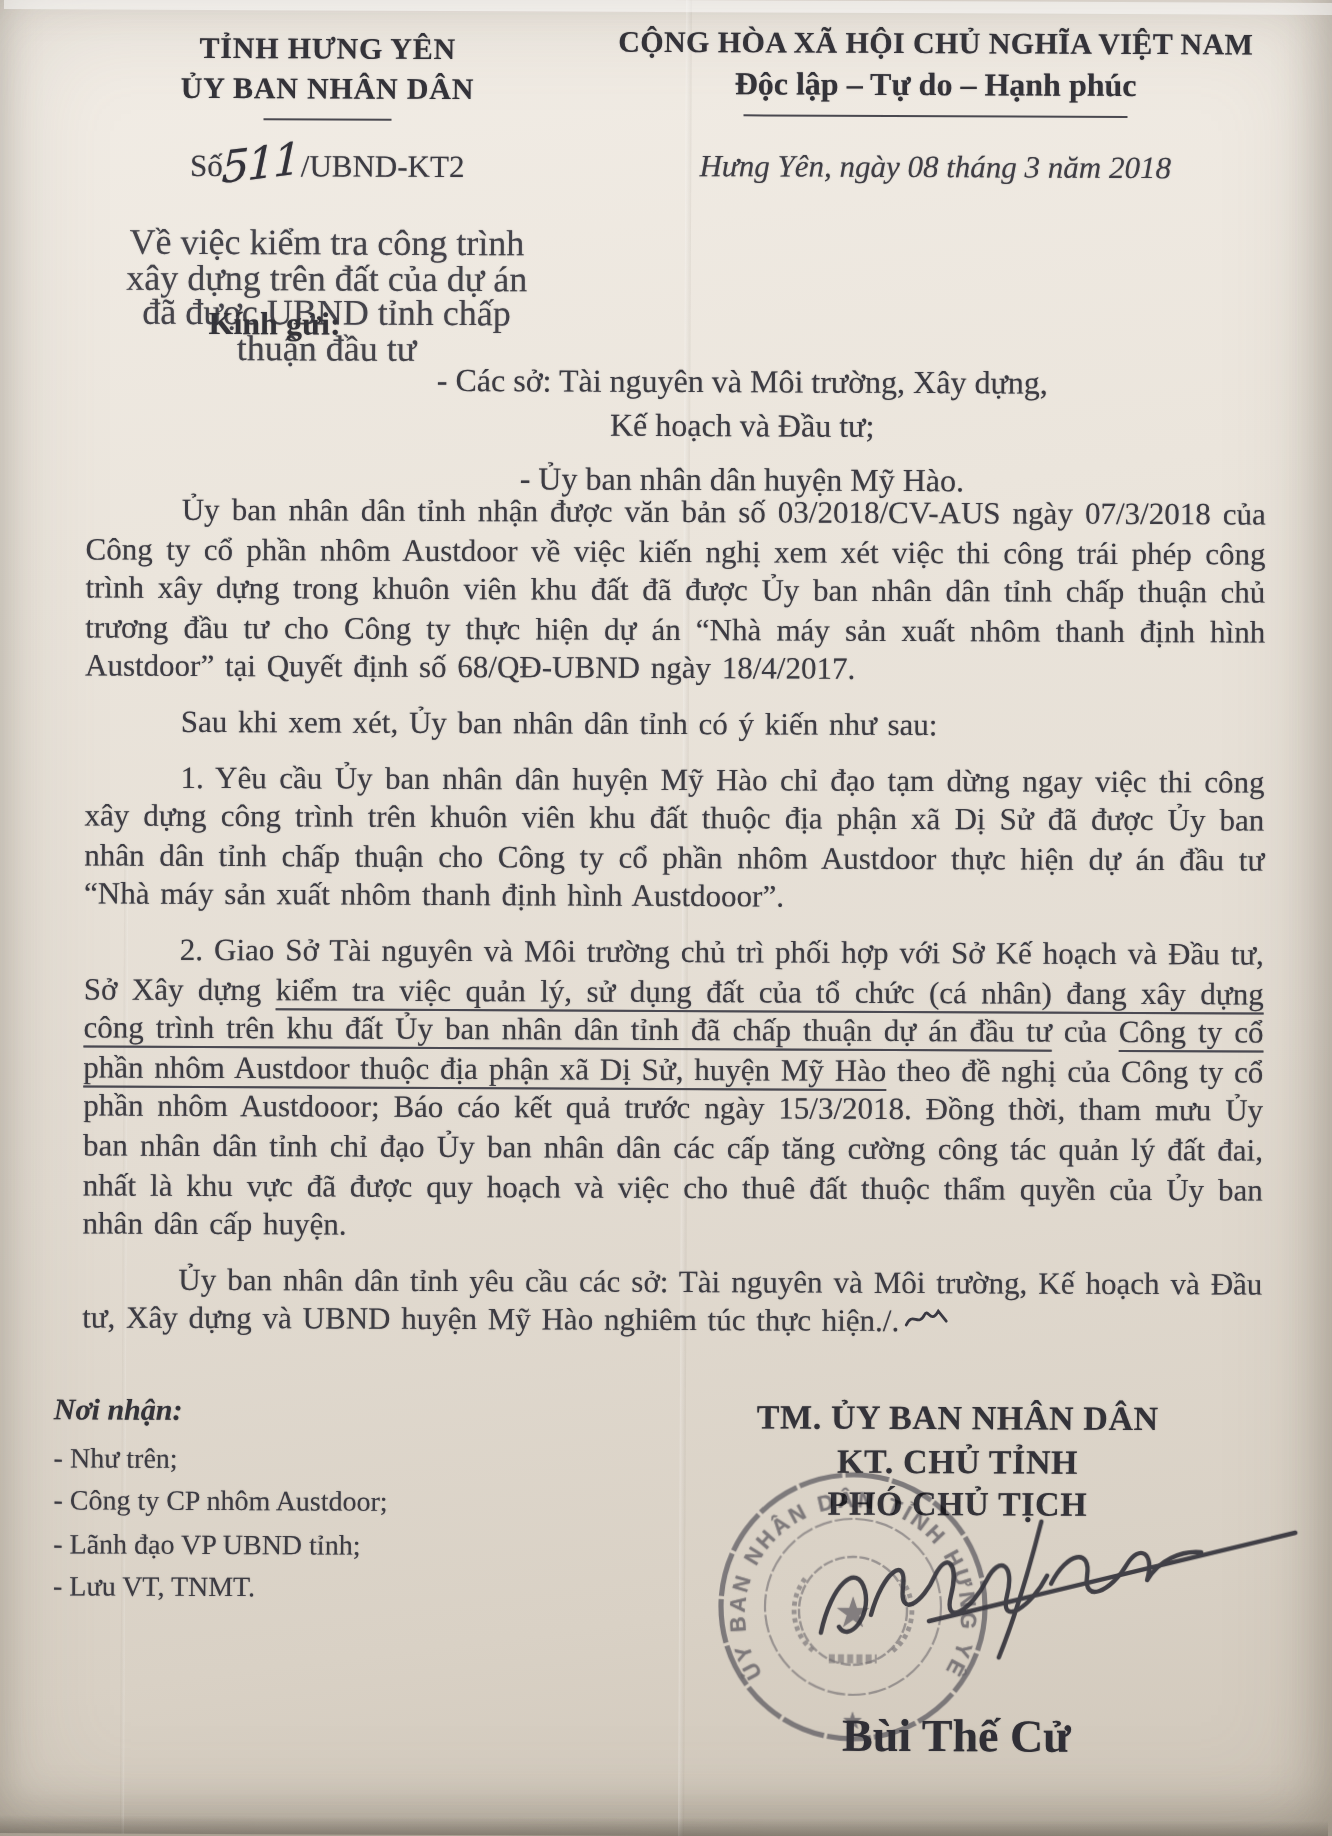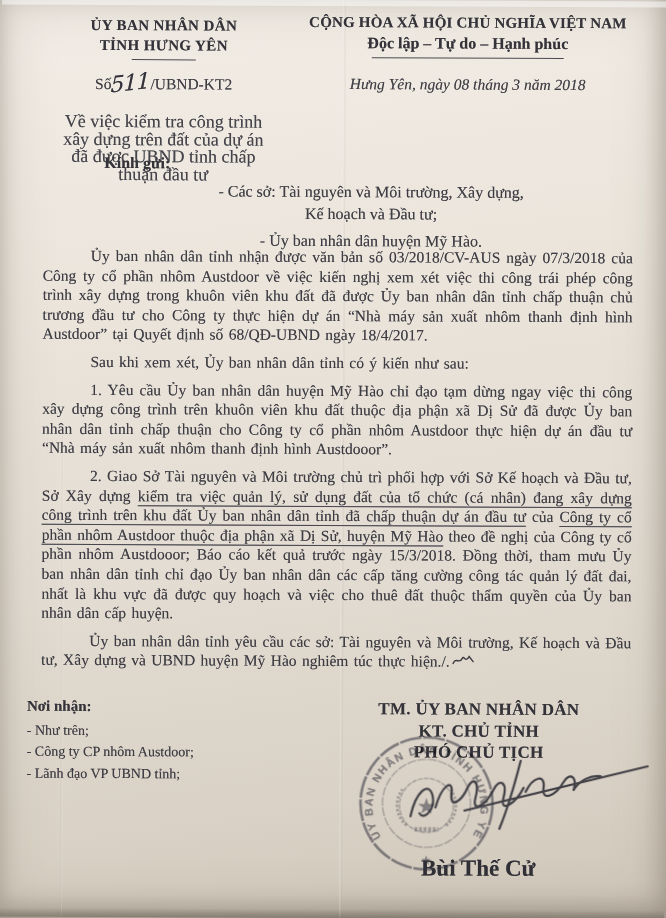--- a/index.html
+++ b/index.html
@@ -57,42 +57,42 @@
   .pen-u{
     text-decoration:underline;
     text-decoration-thickness:1.3px;
     text-underline-offset:3.5px;
     text-decoration-color:#4a4952;
     text-decoration-skip-ink:none;
   }
   .squiggle{display:inline-block;vertical-align:baseline;margin-left:2px;}
   
   .noinhan{position:absolute;left:28px;top:697px;font-size:14px;line-height:21.5px;}
-  .noinhan .lbl{font-weight:bold;font-size:15px;margin-bottom:2px;color:#343339;}
+  .noinhan .lbl{font-weight:bold;font-style:italic;font-size:15px;margin-bottom:2px;color:#343339;}
   .signblock{position:absolute;left:330px;top:698px;width:300px;text-align:center;
     font-weight:bold;font-size:17px;line-height:21.5px;color:#343339;letter-spacing:.3px;}
   .seal{position:absolute;left:358px;top:733px;width:140px;height:140px;
     opacity:.82;mix-blend-mode:multiply;filter:blur(.3px);}
   .signature{position:absolute;left:406px;top:752px;width:248px;height:88px;
     opacity:.92;filter:blur(.15px);}
   .signer{position:absolute;left:380px;top:855px;width:200px;text-align:center;
     font-weight:bold;font-size:23px;color:#302f36;}
 </style>
 </head>
 <body>
 
 <div class="photo">
   <div class="sheet">
 
     <div class="crease crease-v1"></div>
     <div class="crease crease-v2"></div>
 
     <div class="hdr-left">
+      <div class="org">TỈNH HƯNG YÊN</div>
       <div class="org">ỦY BAN NHÂN DÂN</div>
-      <div class="org">TỈNH HƯNG YÊN</div>
       <div class="rule-s"></div>
       <div class="docnum"><span>Số</span><span class="hand-num">511</span><span>/UBND-KT2</span></div>
       <div class="subject">Về việc kiểm tra công trình xây dựng trên đất của dự án đã được UBND tỉnh chấp thuận đầu tư</div>
     </div>
 
     <div class="hdr-right">
       <div class="nat1">CỘNG HÒA XÃ HỘI CHỦ NGHĨA VIỆT NAM</div>
       <div class="nat2">Độc lập – Tự do – Hạnh phúc</div>
       <div class="rule-l"></div>
       <div class="dateline">Hưng Yên, ngày 08 tháng 3 năm 2018</div>
@@ -115,20 +115,21 @@
       <p><span>Ủy ban nhân dân tỉnh yêu cầu các sở: Tài nguyên và Môi trường, Kế hoạch và Đầu tư, Xây dựng và UBND huyện Mỹ Hào nghiêm túc thực hiện./.</span><svg class="squiggle" width="24" height="14" viewBox="0 0 24 14">
             <path d="M2,11 C5,4 8,12 11,6 C13,2 14,11 18,4 L22,9" fill="none" stroke="#3a3942" stroke-width="1.4" stroke-linecap="round"></path>
           </svg></p>
     </div>
 
     <div class="noinhan">
       <div class="lbl">Nơi nhận:</div>
       <div>- Như trên;</div>
       <div>- Công ty CP nhôm Austdoor;</div>
       <div>- Lãnh đạo VP UBND tỉnh;</div>
+      <div>- Lưu VT, TNMT.</div>
     </div>
 
     <div class="signblock">
       <div>TM. ỦY BAN NHÂN DÂN</div>
       <div>KT. CHỦ TỈNH</div>
       <div>PHÓ CHỦ TỊCH</div>
     </div>
 
     <svg class="seal" viewBox="0 0 140 140">
       <defs>

